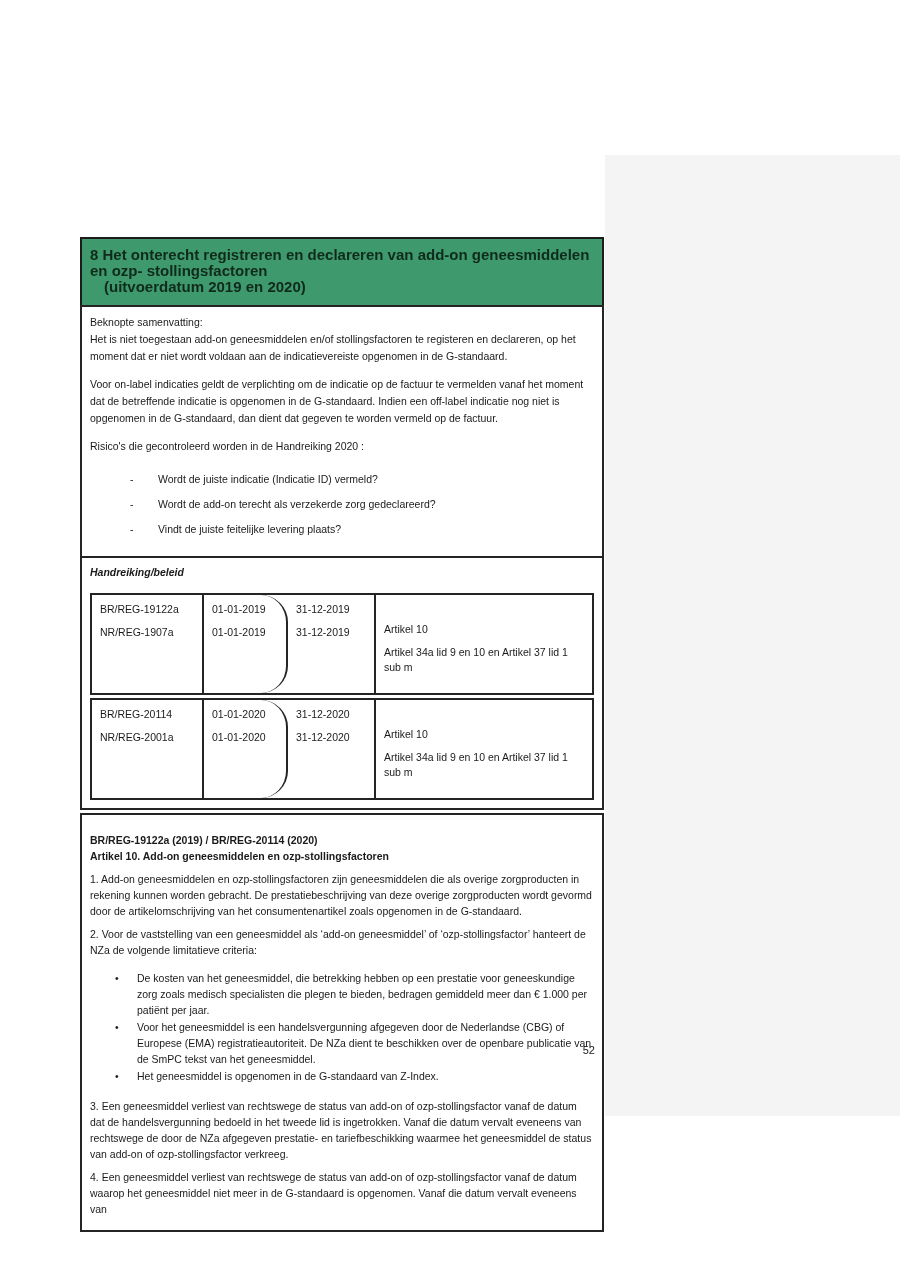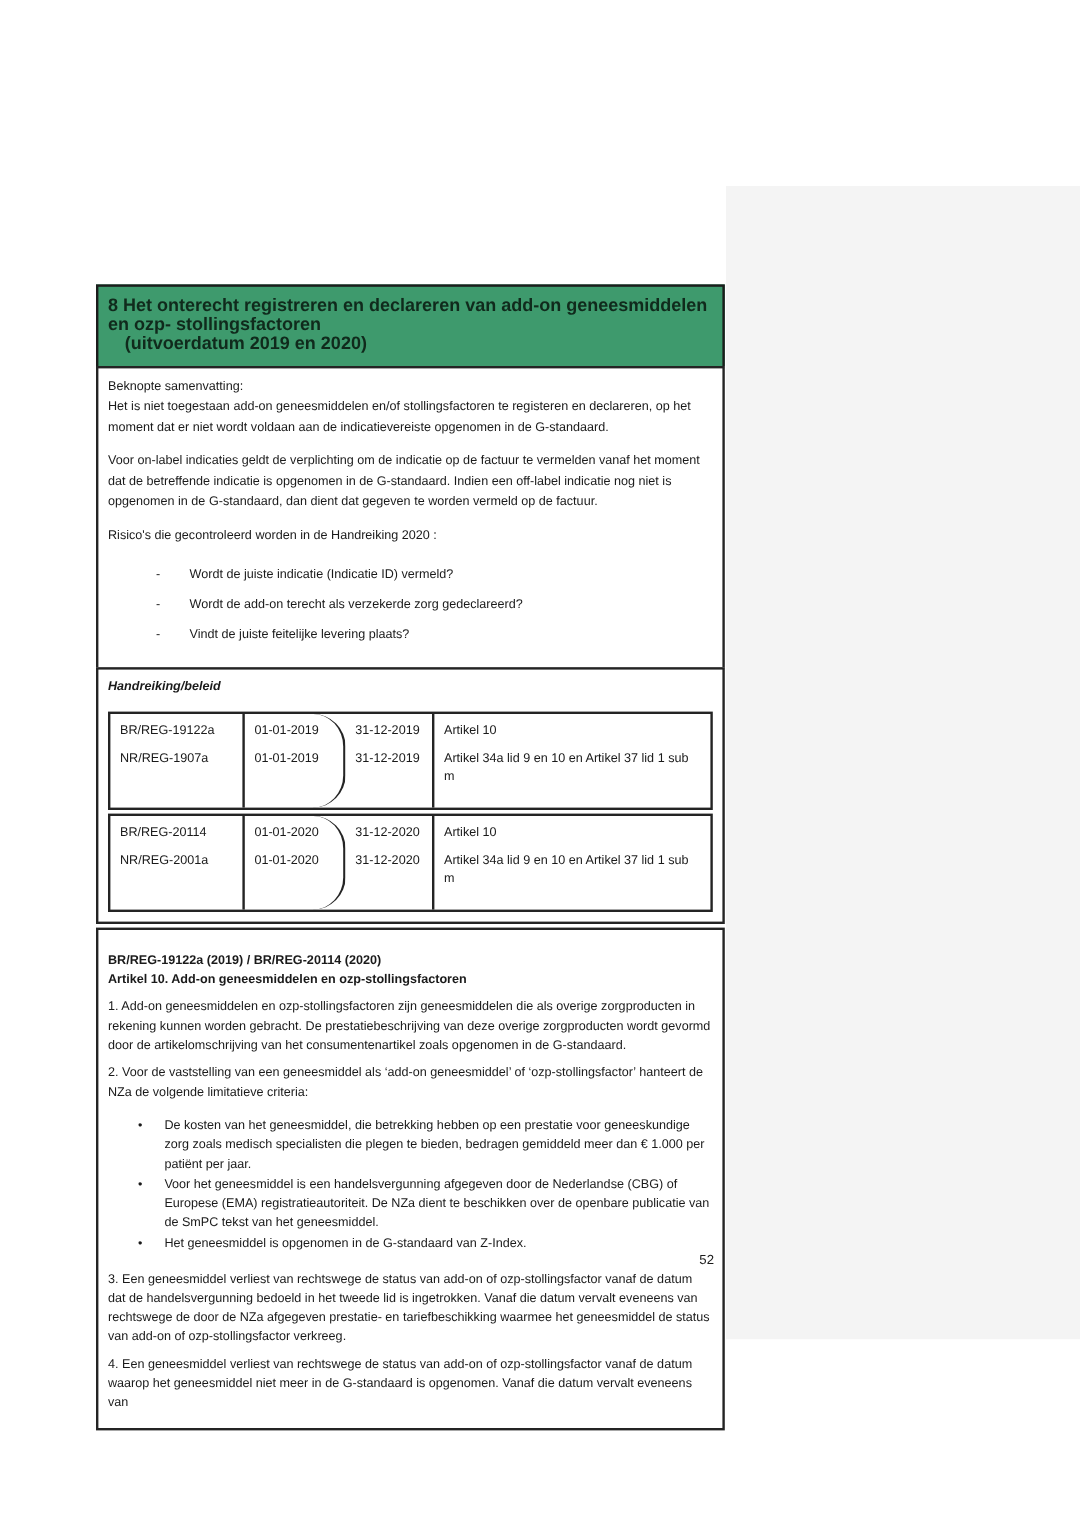--- a/index.html
+++ b/index.html
@@ -74,22 +74,22 @@
   .reg-table + .reg-table { margin-top: 3px; }
   .reg-cell {
     padding: 7px 8px 18px 8px;
     border-right: 2px solid #242424;
   }
   .reg-cell:last-child { border-right: none; }
   .reg-cell .l1 { margin-bottom: 9px; }
   .reg-cell .l2 { line-height: 15px; }
   .c1 { width: 112px; flex: none; }
   .c2 { width: 84px; flex: none; border-radius: 27px; }
-  .c3 { width: 74px; flex: none; }
-  .c4 { flex: 1; }
+  .c3 { width: 88px; flex: none; }
+  .c4 { flex: 1; margin-top: 20px; }
   .box3 {
     margin-top: 3px;
     padding: 17px 10px 6px 8px;
     line-height: 16px;
   }
   .box3 .heading { font-weight: bold; }
   .box3 p { margin-bottom: 7px; }
   .box3 .para-group { margin-top: 7px; }
   .bullet-list { margin: 12px 0 14px 0; }
   .bullet-list .item {

